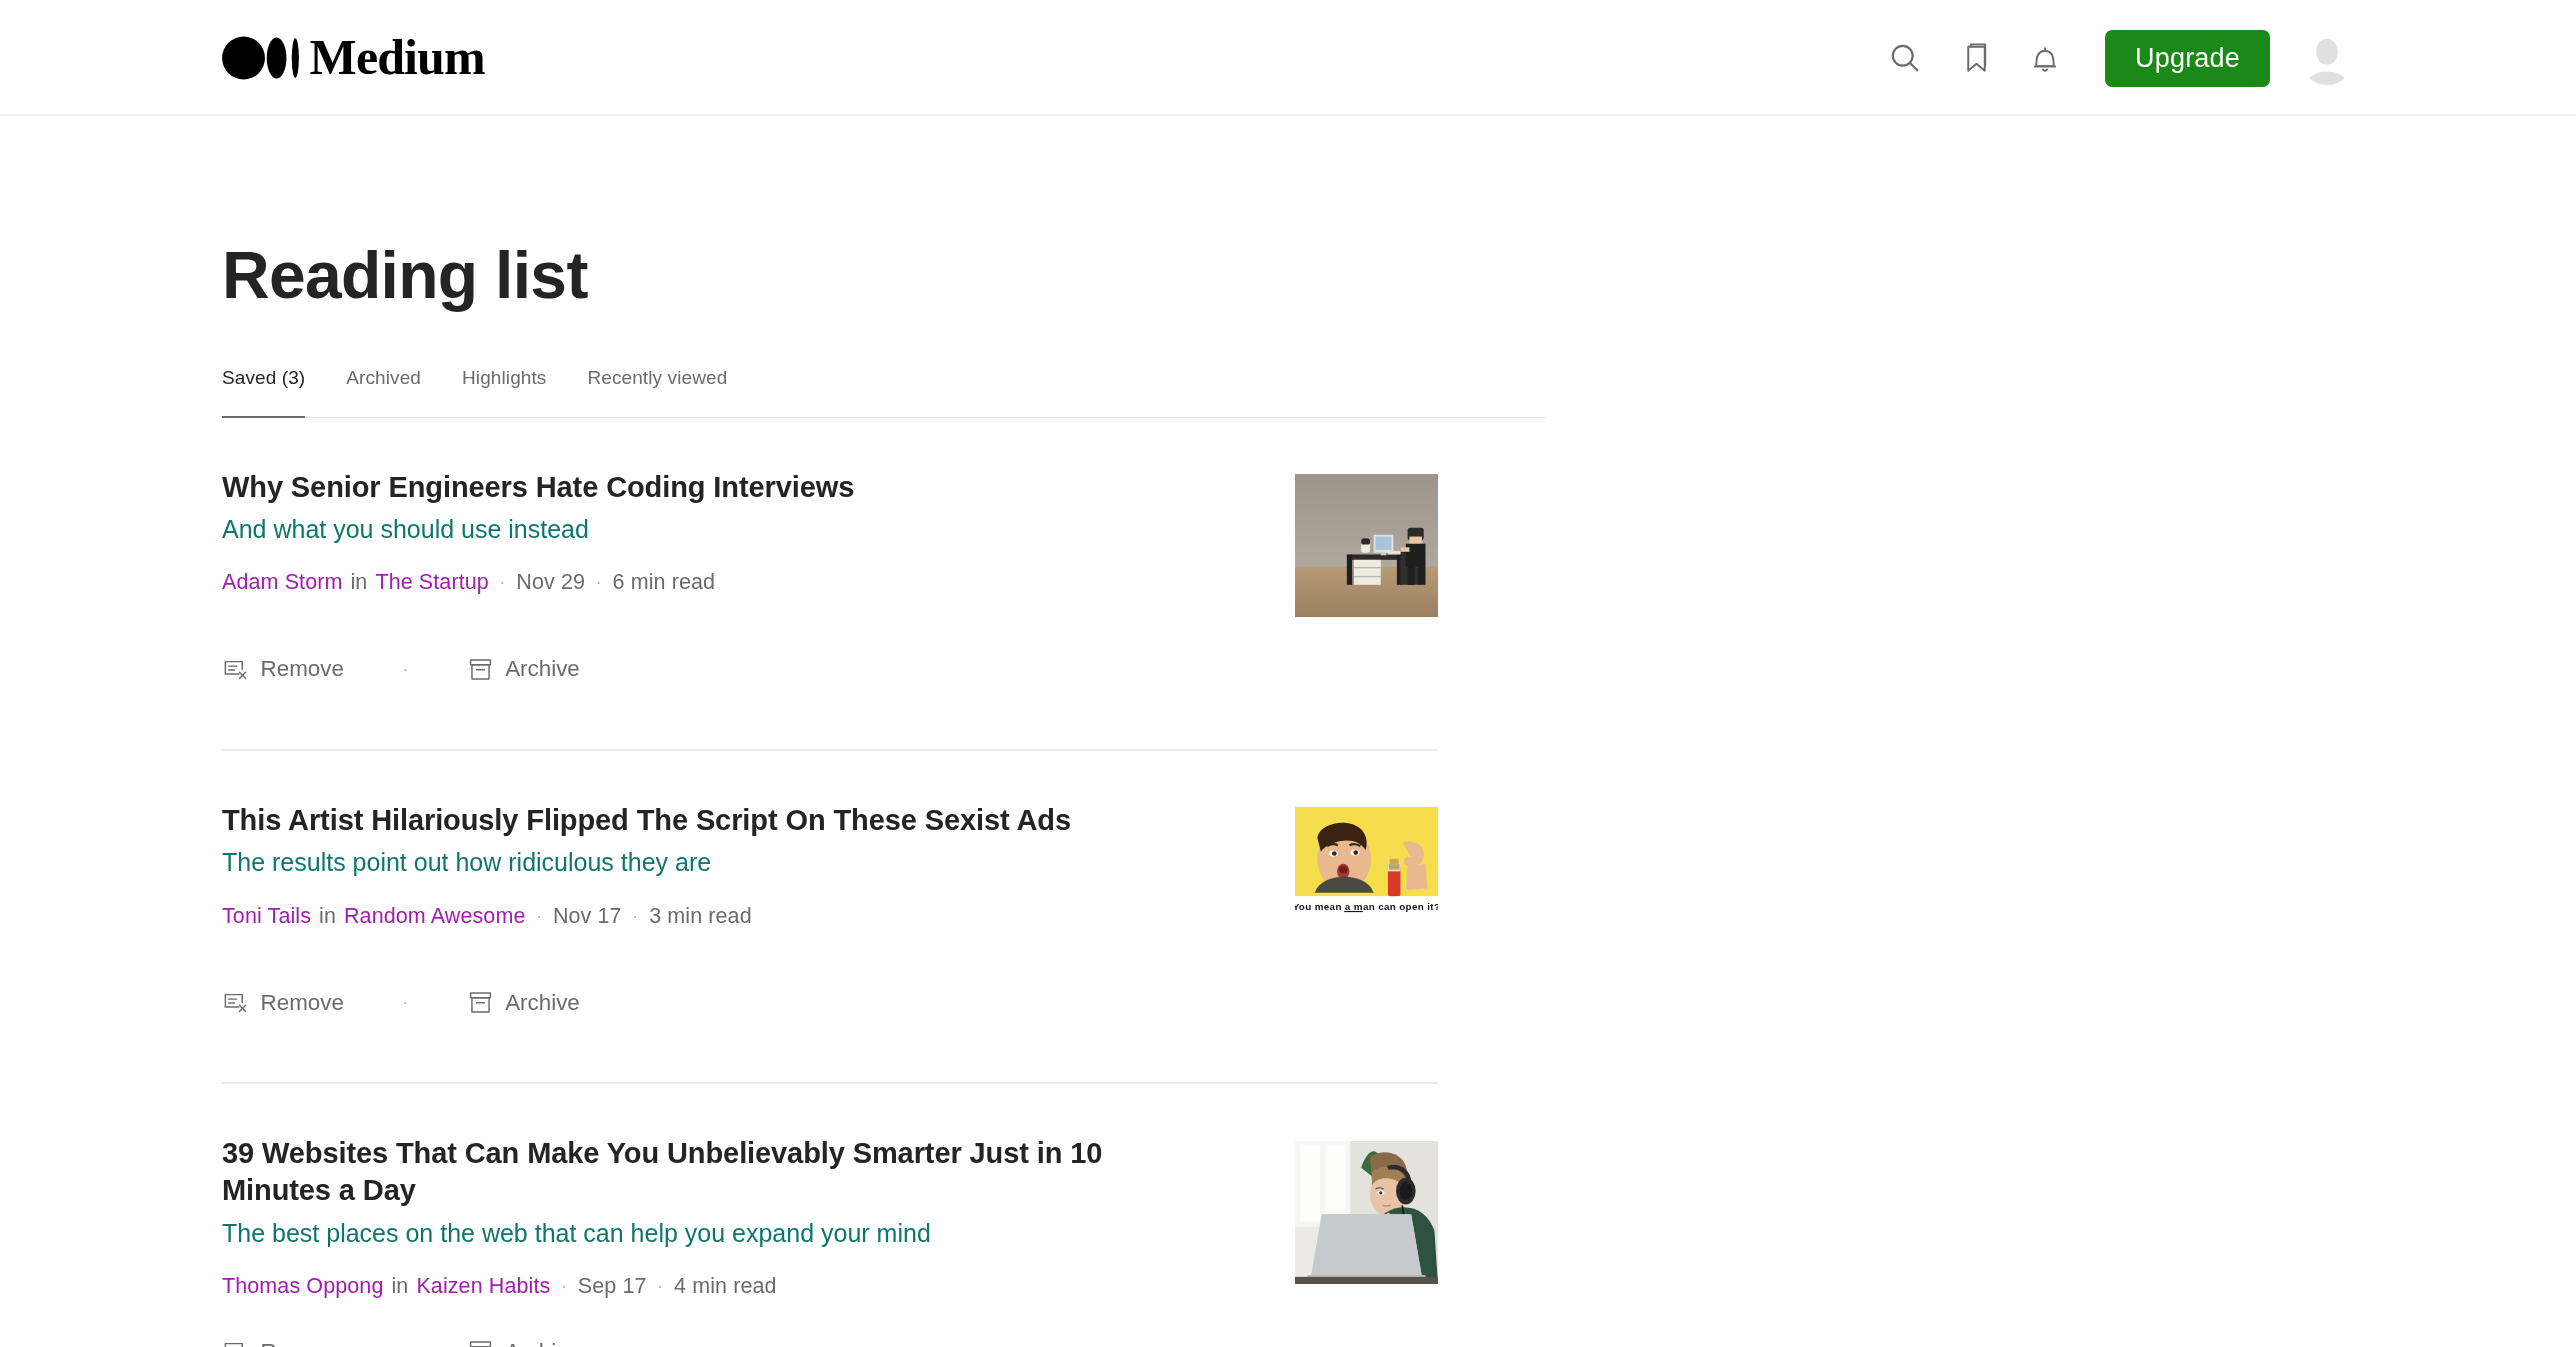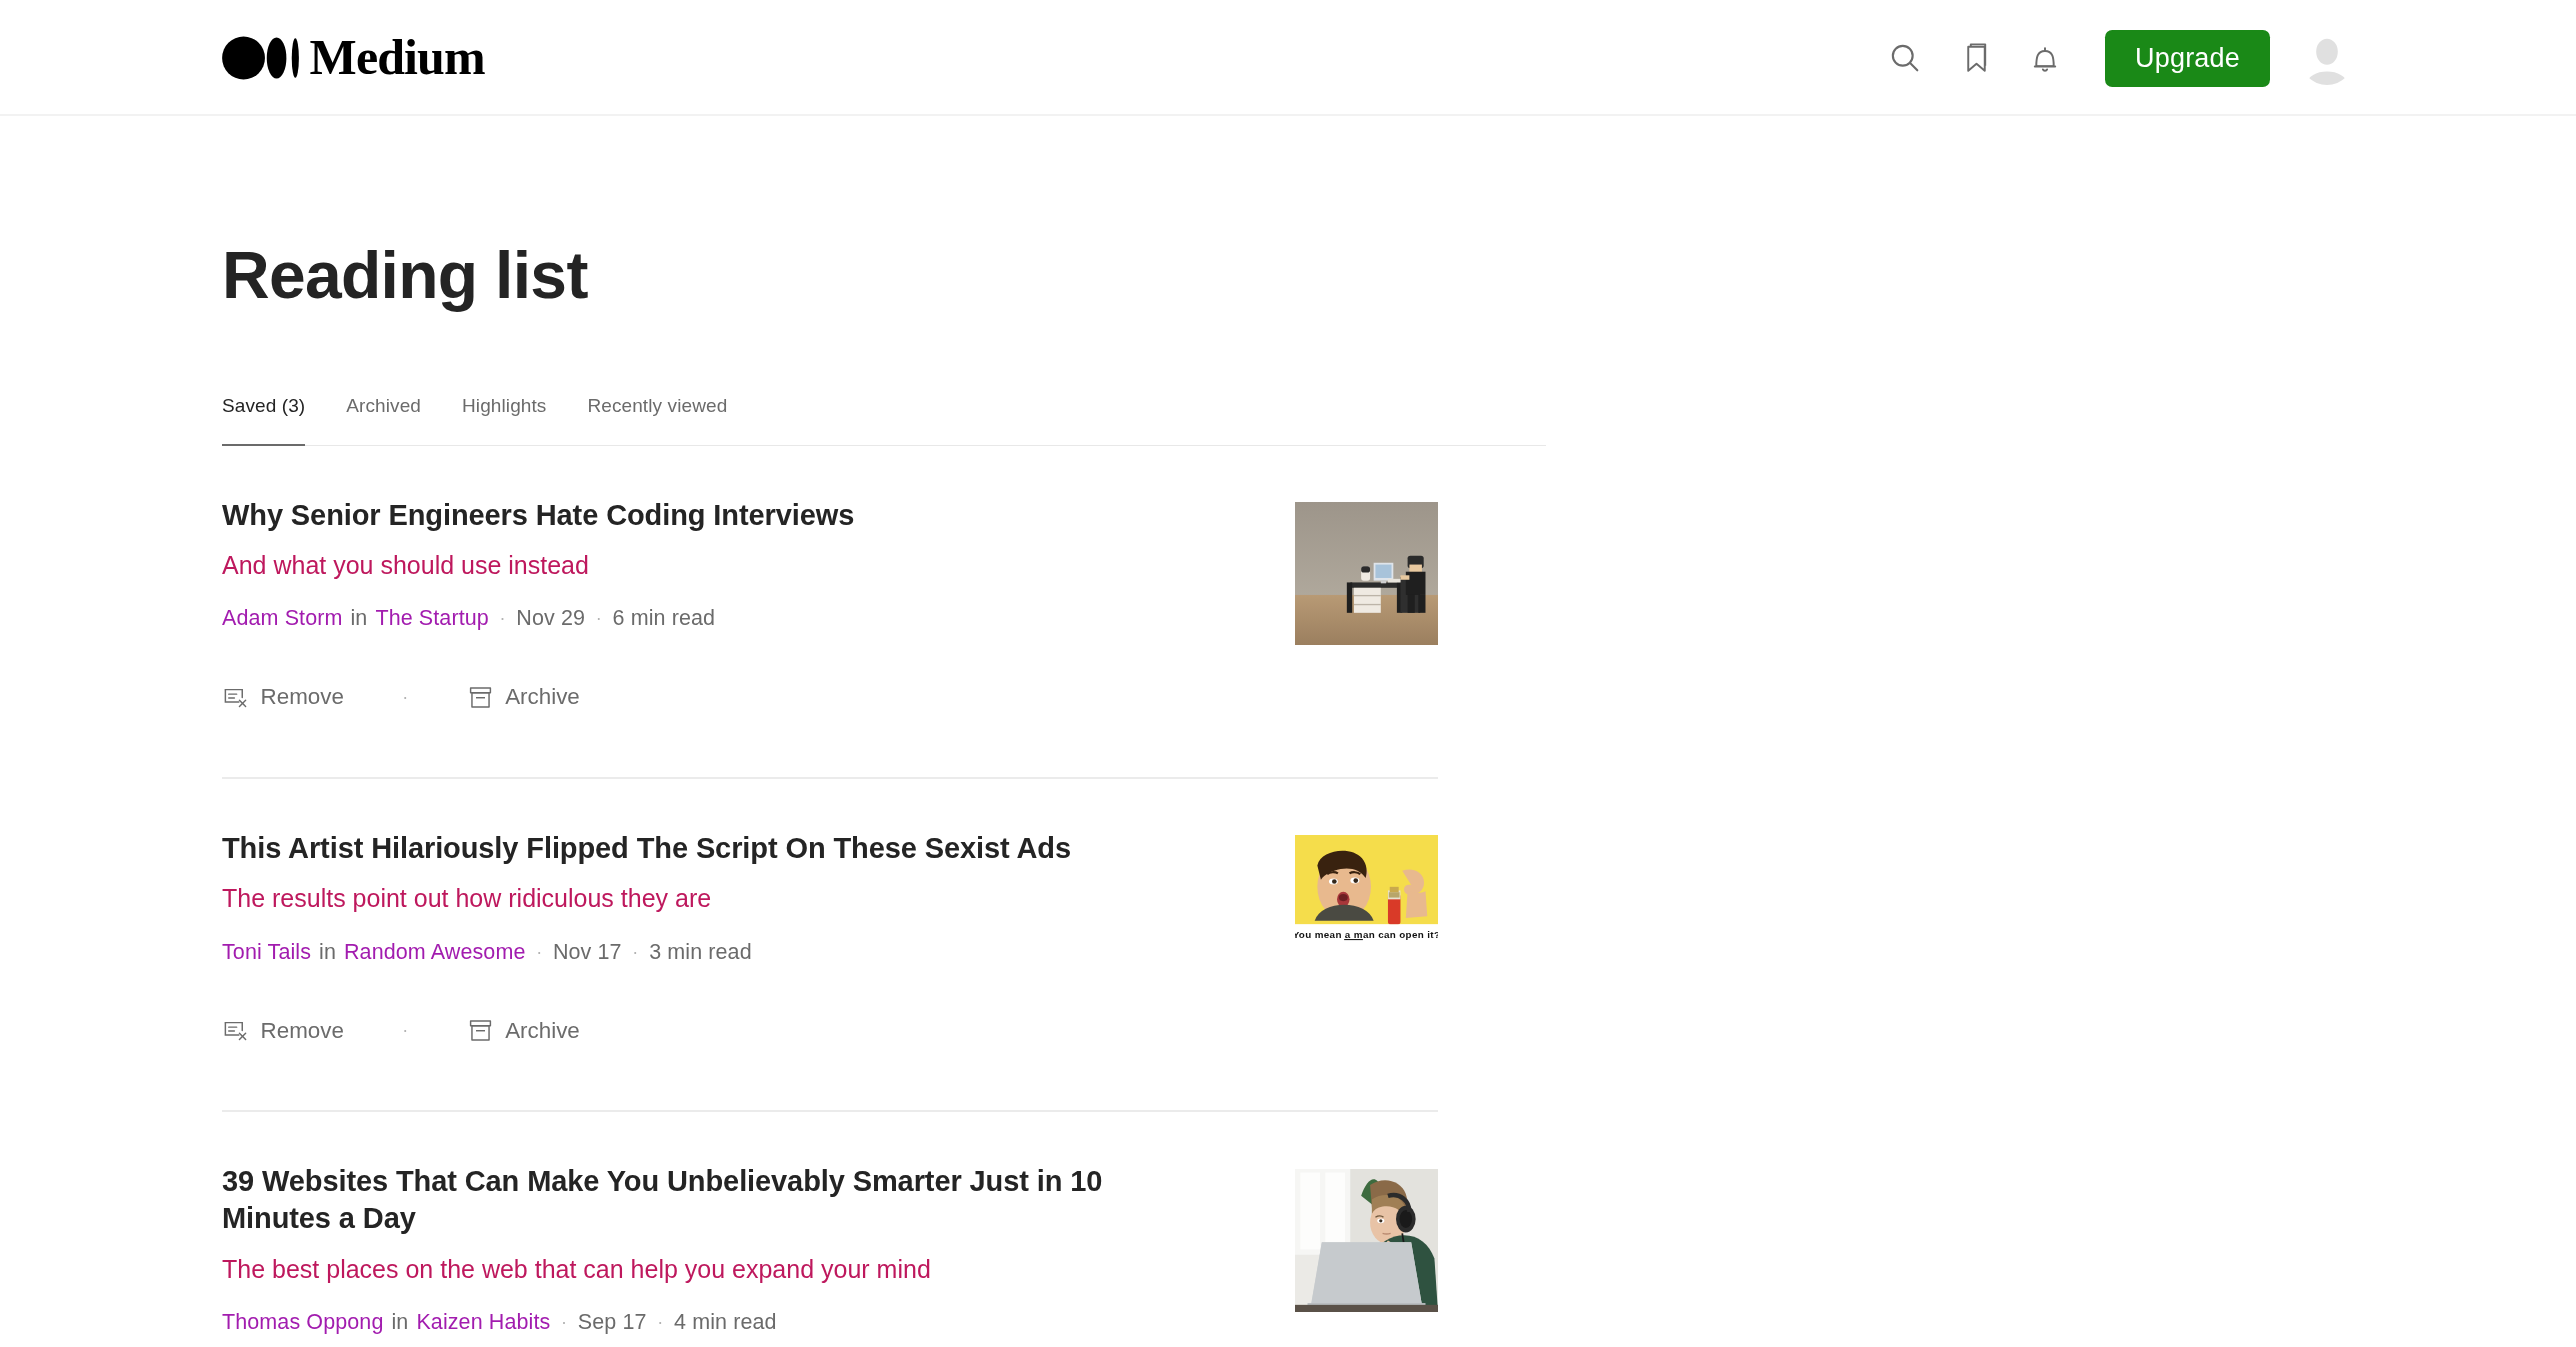--- a/index.html
+++ b/index.html
@@ -115,21 +115,21 @@
   .tab {
     position: relative;
     font-size: 19px;
     color: #6b6b6b;
     padding: 0 0 28px 0;
     margin-right: 41px;
     cursor: pointer;
     white-space: nowrap;
     letter-spacing: 0.1px;
   }
-  .tab:last-child { margin-right: 0; margin-top: 28px; }
+  .tab:last-child { margin-right: 0; }
   .tab.active {
     color: #242424;
     font-weight: 400;
   }
   .tab.active:after {
     content: "";
     position: absolute;
     left: 0; right: 0; bottom: -1.8px;
     height: 2.7px;
     background: #6b6b6b;
@@ -156,22 +156,22 @@
 
   .item-title {
     font-size: 29px;
     font-weight: 700;
     color: #242424;
     line-height: 1.28;
     letter-spacing: -0.1px;
   }
   .item-subtitle {
     font-size: 25px;
-    color: #be185d;
-    margin-top: 15px;
+    color: #0f766e;
+    margin-top: 7px;
     line-height: 1.3;
     letter-spacing: 0px;
   }
 
   .item-meta {
     margin-top: 25px;
     font-size: 21.5px;
     color: #6b6b6b;
     display: flex;
     align-items: center;

